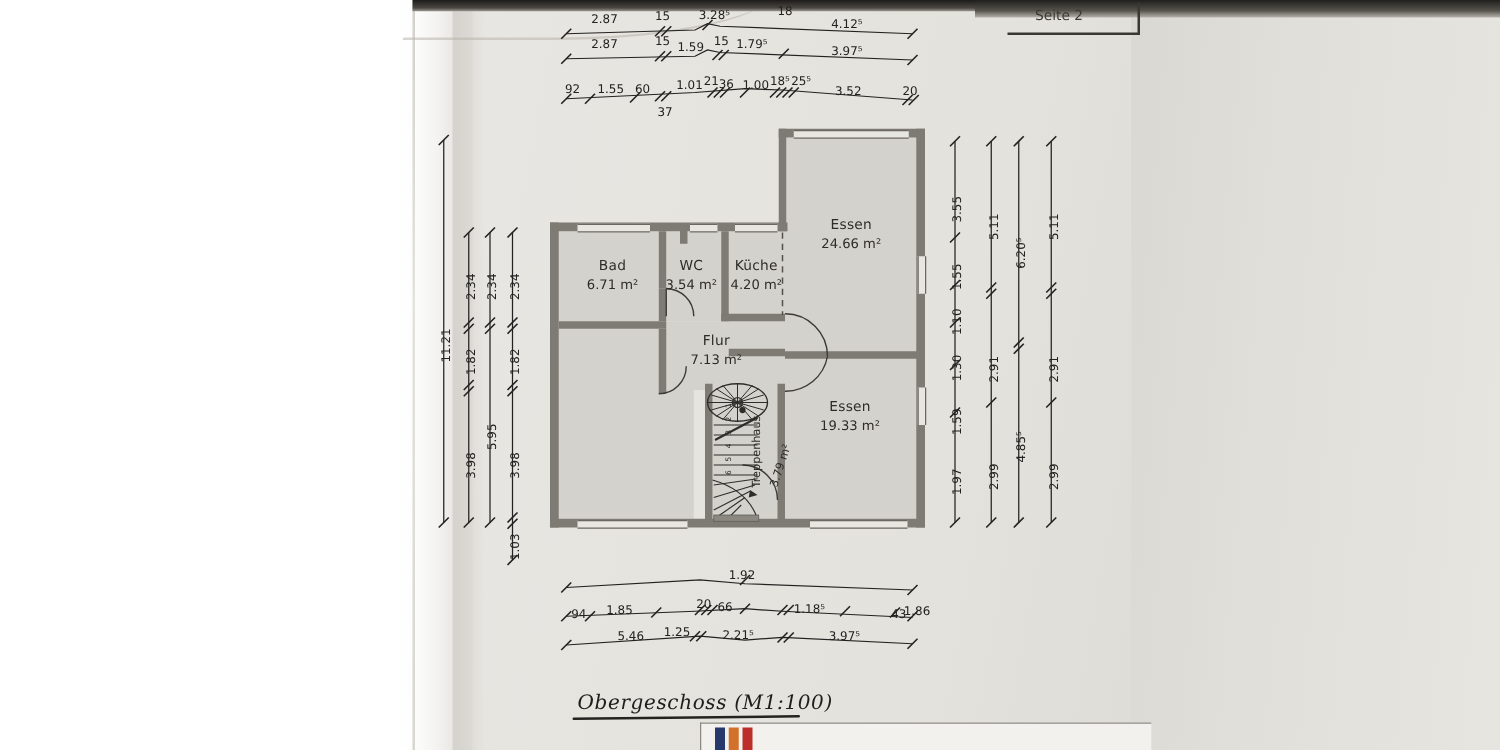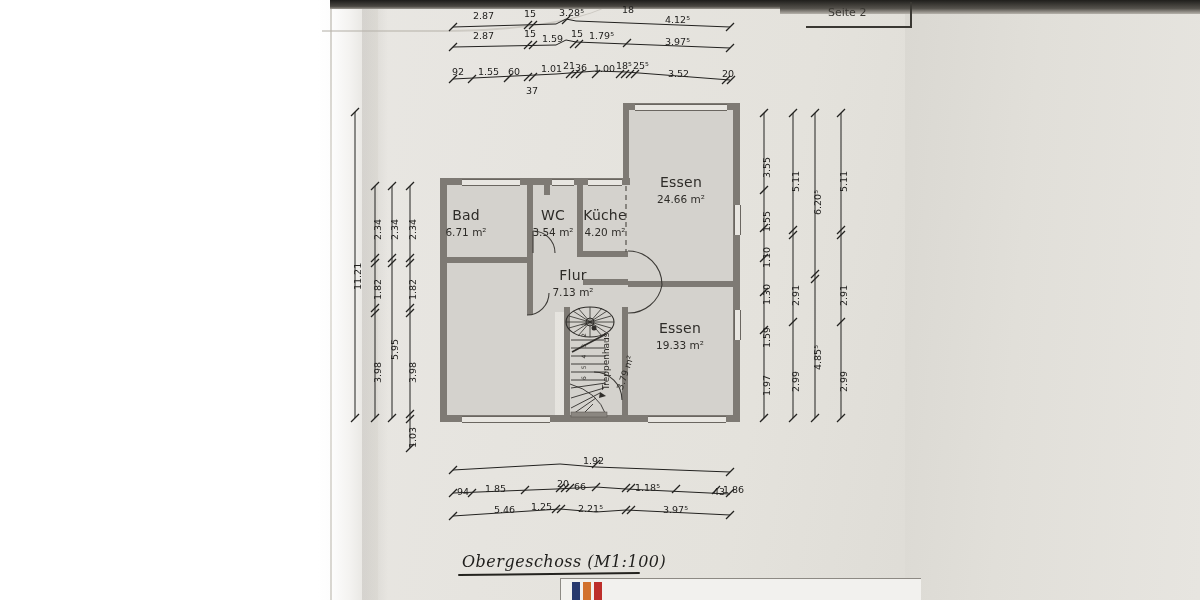--- a/index.html
+++ b/index.html
@@ -33,21 +33,21 @@
 
   
   .wall{position:absolute;background:#7e7a74;}
   .wall-o{position:absolute;background:#7e7a74;}
   .room{position:absolute;background:#d4d2cd;}
   .win{position:absolute;background:#e8e6e1;border-top:1px solid #6a6660;border-bottom:1px solid #6a6660;}
   .winv{position:absolute;background:#e8e6e1;border-left:1px solid #6a6660;border-right:1px solid #6a6660;}
 
   .rlabel{position:absolute;text-align:center;color:#2e2c28;
           font-family:"DejaVu Sans",sans-serif;line-height:1.35;white-space:nowrap;}
-  .rname{font-size:14px;letter-spacing:.2px;}
+  .rname{font-size:11px;letter-spacing:.2px;}
   .rarea{font-size:10.5px;}
   .vlabel{position:absolute;color:#2e2c28;font-size:9.5px;white-space:nowrap;
           transform-origin:0 0;font-family:"DejaVu Sans",sans-serif;}
 
   
   .dimtxt{position:absolute;font-size:9.5px;color:#232220;white-space:nowrap;
           font-family:"DejaVu Sans",sans-serif;}
   .dimtxt.v{transform-origin:0 0;transform:rotate(-90deg);}
 
   svg{position:absolute;left:0;top:0;overflow:visible;}
@@ -170,21 +170,21 @@
         <path d="M582 415 L593 404"></path>
         <path d="M570 384 Q598 392 606 415"></path>
       </g>
       <polygon points="600,392 606,396 599,398" fill="#2f2d2a"></polygon>
 
       <rect x="571" y="412" width="36" height="5" fill="#8b8781" stroke="#5e5a55" stroke-width=".6"></rect>
     </svg>
 
     <div class="vlabel" style="left:580px;top:380px;transform:rotate(-90deg);font-size:6px;letter-spacing:2.5px;">6 5 4 3 2 1</div>
 
-    <div class="rlabel" style="left:422px;top:206px;width:88px;">
+    <div class="rlabel" style="left:446px;top:206px;width:88px;">
       <div class="rname">Bad</div>
       <div class="rarea">6.71 m²</div>
     </div>
     <div class="rlabel" style="left:518px;top:206px;width:70px;">
       <div class="rname">WC</div>
       <div class="rarea">3.54 m²</div>
     </div>
     <div class="rlabel" style="left:575px;top:206px;width:60px;">
       <div class="rname">Küche</div>
       <div class="rarea">4.20 m²</div>

